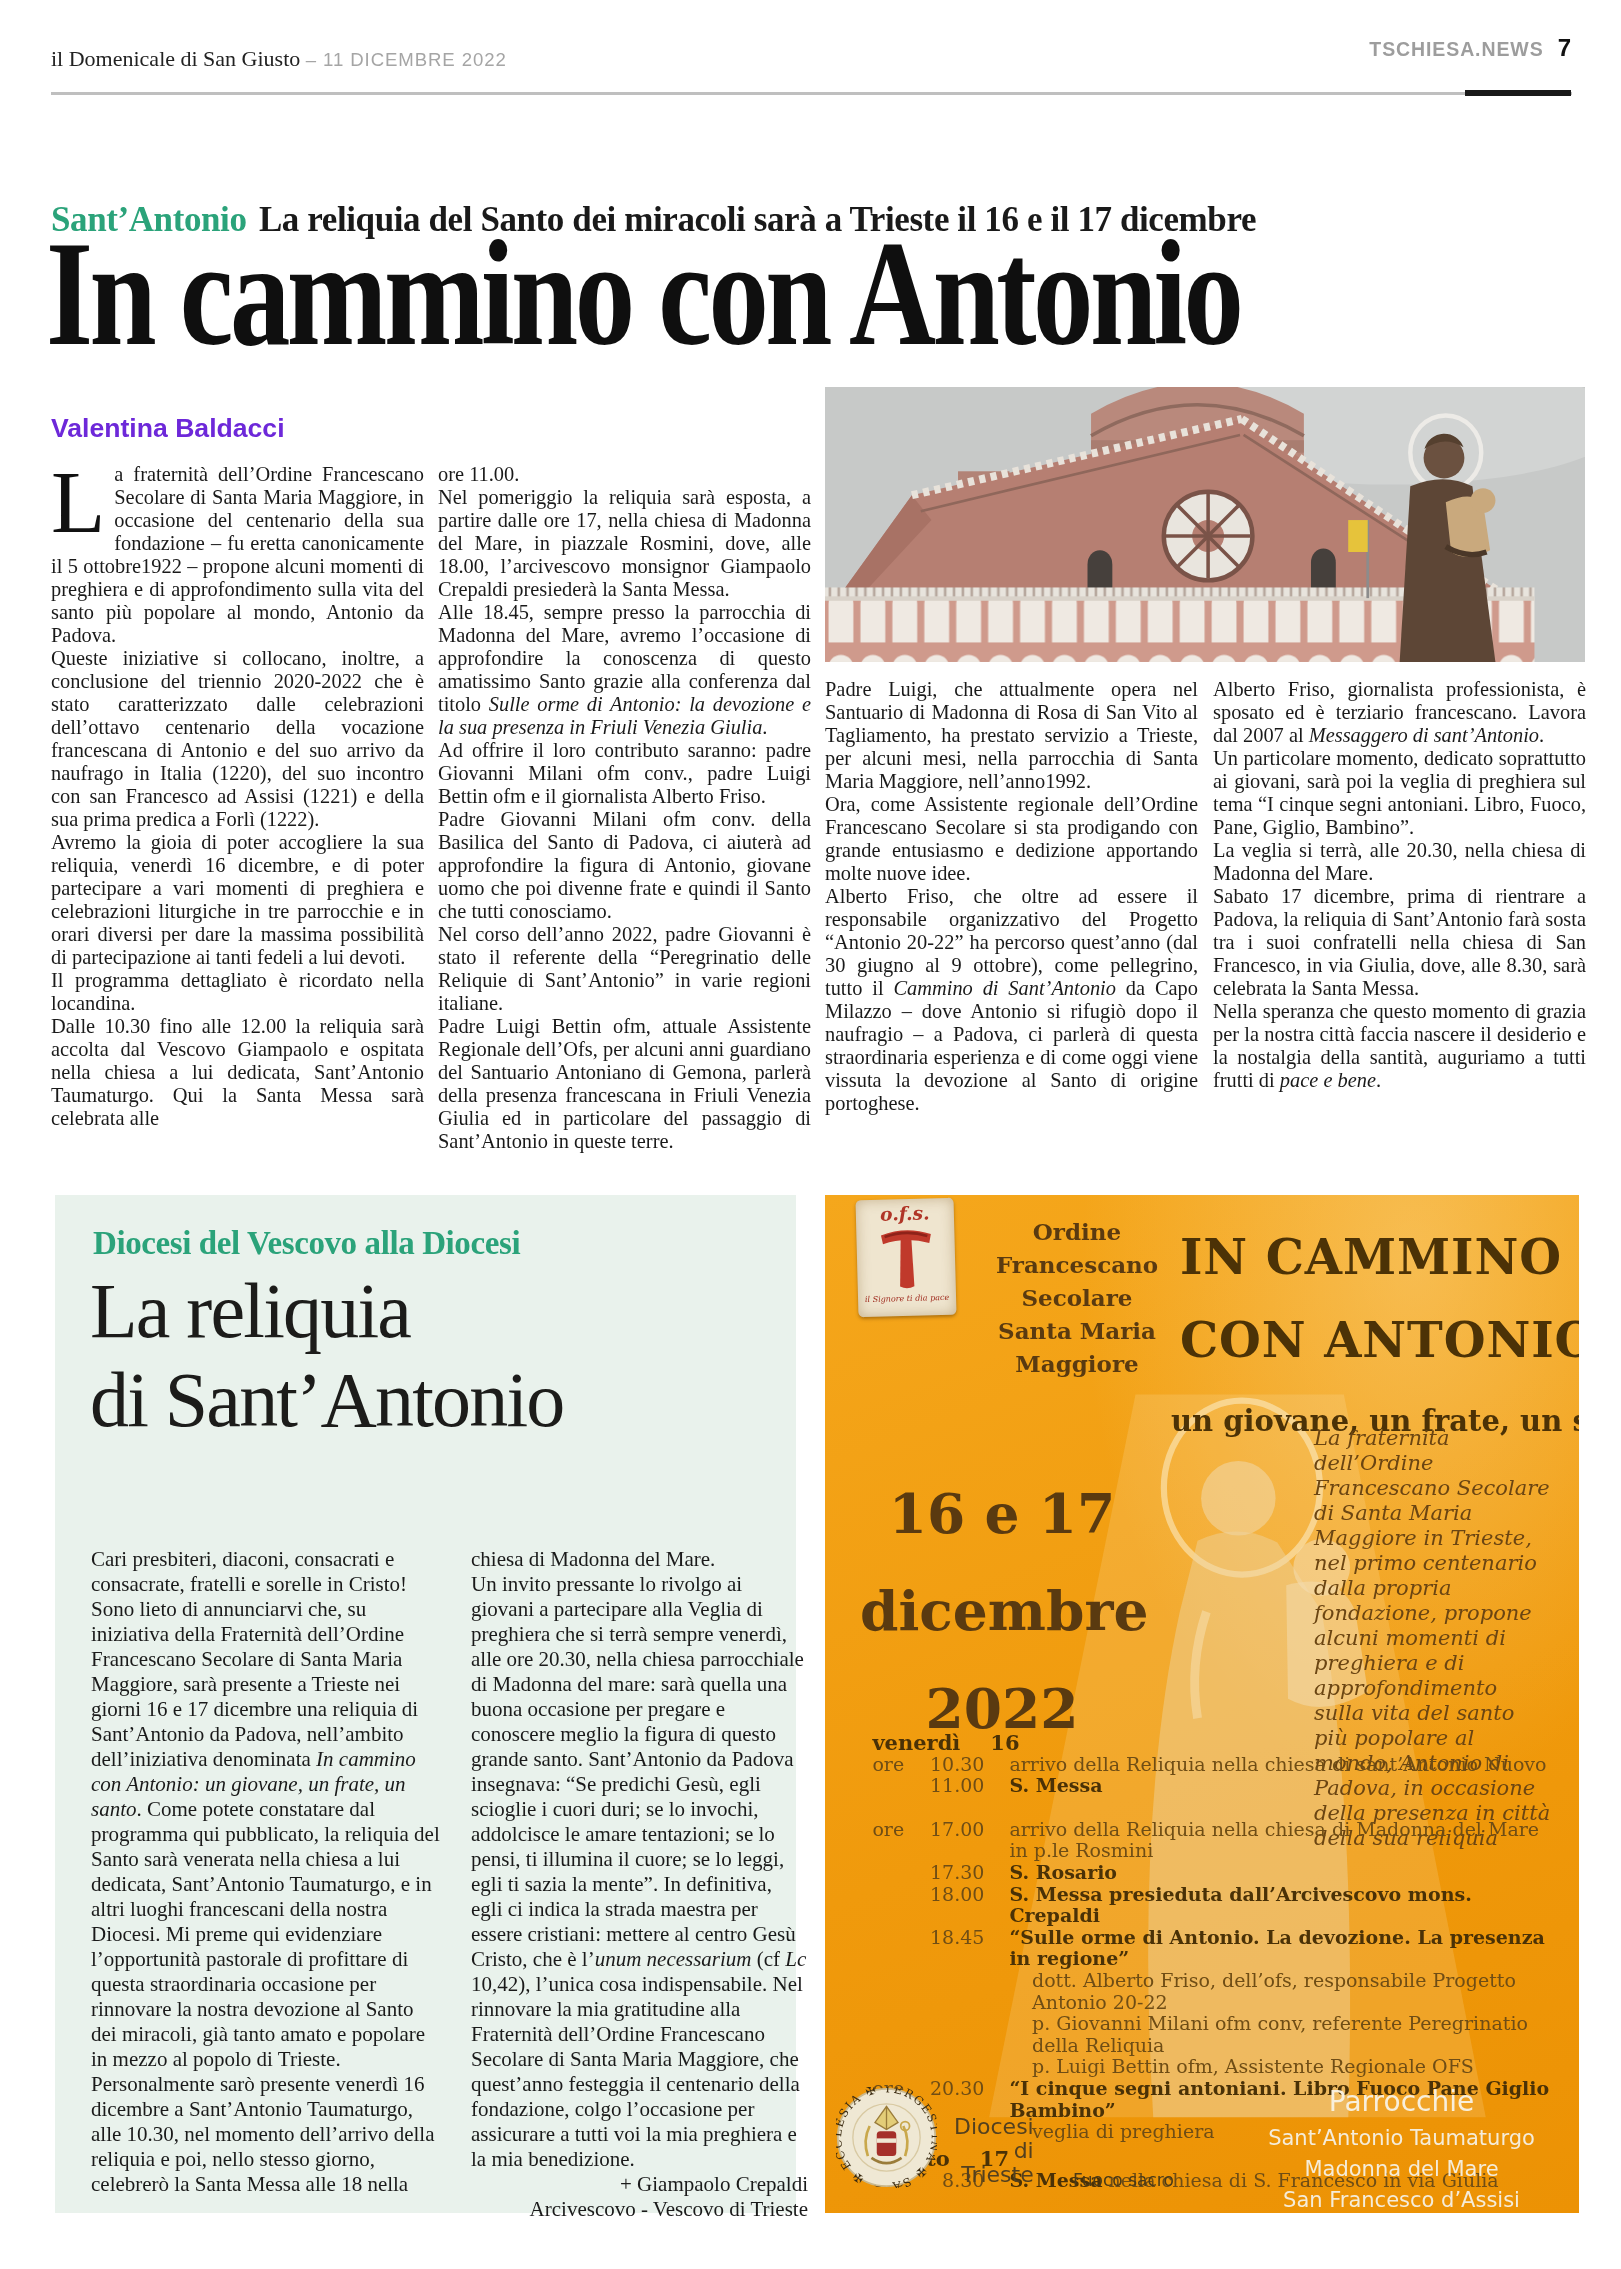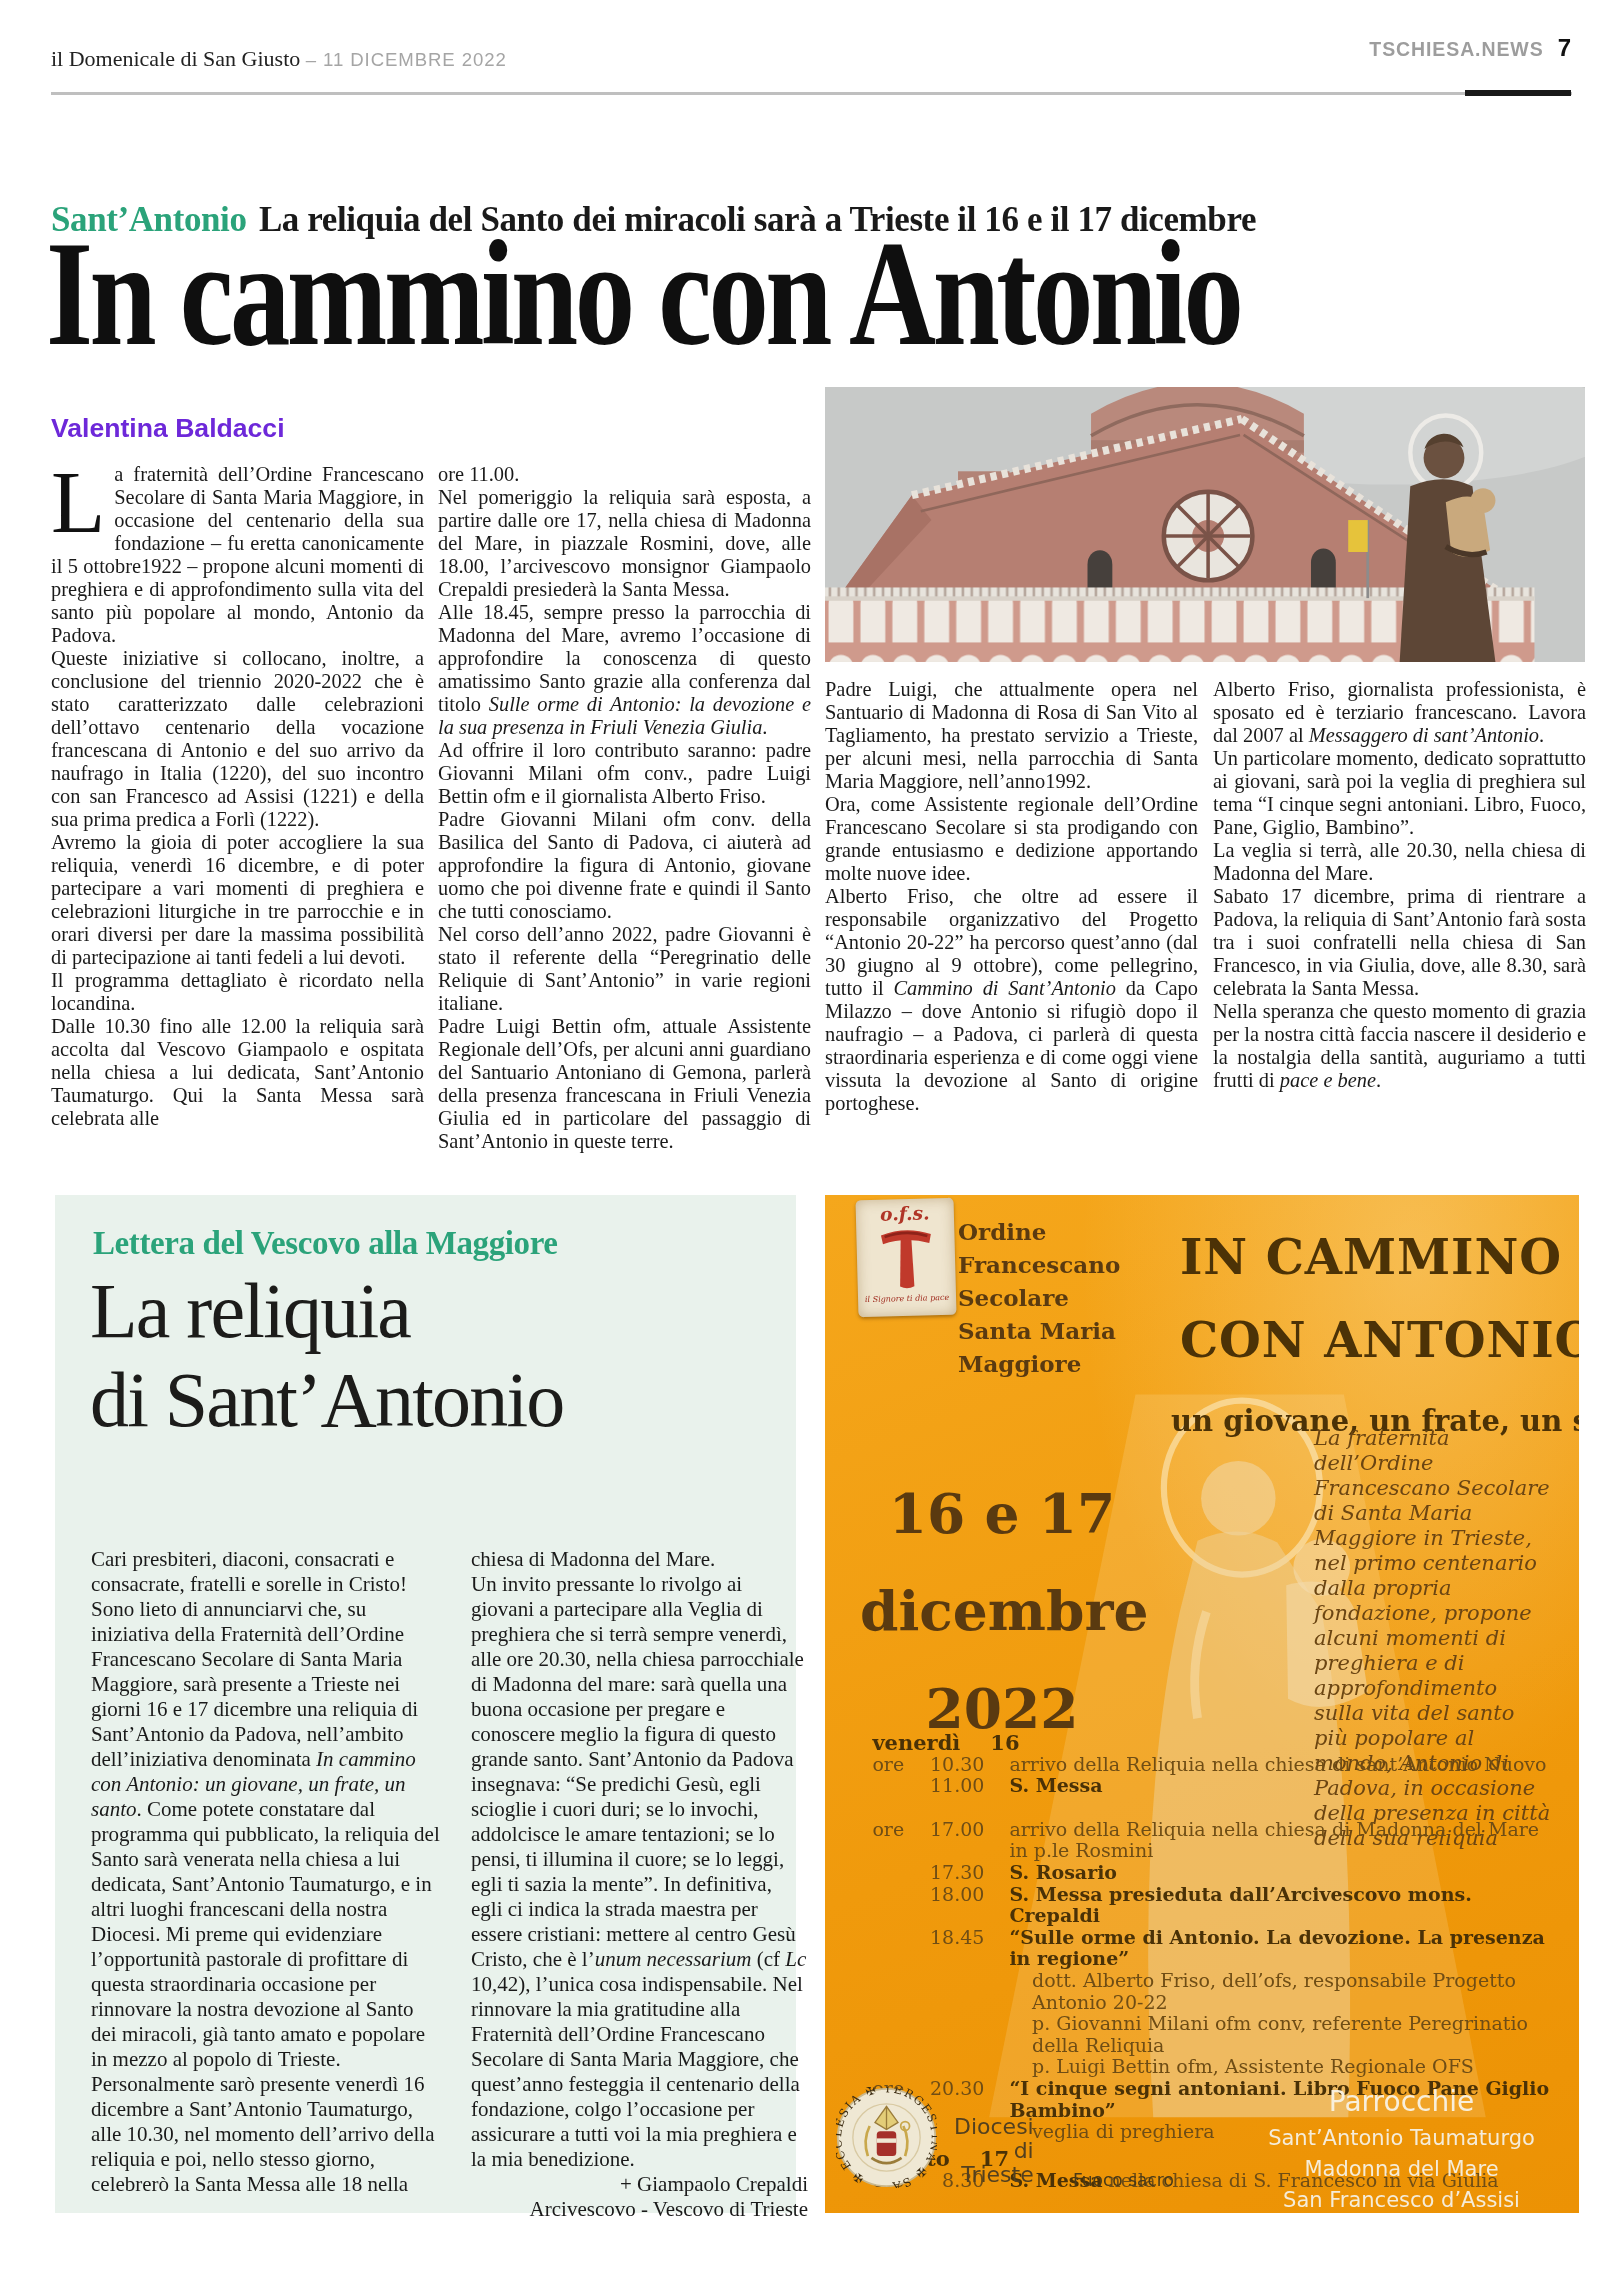--- a/index.html
+++ b/index.html
@@ -47,21 +47,21 @@
           font-family:"DejaVu Serif",serif;color:#5a3c10;
           background:
             radial-gradient(ellipse at 78% 6%, rgba(255,238,190,0.35), rgba(255,238,190,0) 40%),
             linear-gradient(160deg,#f5a71c 0%,#f09a0c 55%,#ec9204 100%);}
   .poster .p-abs{position:absolute;}
   .ofs-logo{left:32px;top:3.5px;width:98px;height:117px;background:#efe5cf;border-radius:5.3px;
             transform:rotate(-1.5deg);box-shadow:0 1.8px 3.5px rgba(90,50,0,.45), inset 0 0 12.4px rgba(120,80,20,.35);
             text-align:center;overflow:hidden;}
   .ofs-abbr{margin-top:3.5px;font-size:18.6px;color:#b03527;font-style:italic;font-weight:bold;}
   .ofs-motto{font-size:8px;color:#a02d20;font-style:italic;margin-top:1.8px;}
-  .p-org{left:133px;top:19.5px;width:238px;font-weight:bold;font-size:23px;line-height:33px;color:#5a3a10;}
+  .p-org{left:133px;top:19.5px;width:238px;text-align:center;font-weight:bold;font-size:23px;line-height:33px;color:#5a3a10;}
   .p-title{left:355px;top:21px;width:381px;text-align:center;font-weight:bold;font-size:48px;line-height:83px;
            color:#4c3206;letter-spacing:0.9px;white-space:nowrap;}
   .p-sub{left:346px;top:209px;width:399px;text-align:center;font-weight:bold;font-size:29px;color:#4c3206;white-space:nowrap;}
   .p-date{left:35px;width:284px;text-align:center;font-weight:bold;font-size:55px;color:#5a3a10;}
   .p-intro{left:489px;top:231px;width:238px;font-style:italic;font-size:21px;line-height:25px;color:#6b4512;}
   .sched{left:35px;top:537px;width:692px;font-size:19px;line-height:21.6px;color:#6f4d15;}
   .s-day{font-weight:bold;font-size:21px;color:#4a3106;padding-left:12.4px;display:flex;gap:30px;}
   .s-row{display:flex;}
   .s-ore{width:53px;padding-left:12.4px;flex:none;}
   .s-time{width:59px;text-align:right;flex:none;}
@@ -181,21 +181,21 @@
       <circle cx="698" cy="80" r="23" fill="#6b5140"></circle>
       <path d="M676,70 a23,23 0 0 1 44,-2 q-22,-14 -44,2" fill="#55402f"></path>
       <path d="M660,112 Q698,96 730,112 L756,310 L648,310 Z" fill="#5d4636"></path>
       <path d="M700,130 q40,-18 44,14 l6,40 q-26,14 -44,2 Z" fill="#c9a97d"></path>
       <circle cx="742" cy="128" r="14" fill="#c9a97d"></circle>
       <path d="M700,180 q24,14 46,6" stroke="#4a3728" stroke-width="6" fill="none"></path>
     </svg>
   </div>
 
   <div class="abs mint"></div>
-  <div class="abs let-label">Lettera del Vescovo alla Maggiore</div>
+  <div class="abs let-label">Diocesi del Vescovo alla Diocesi</div>
   <div class="abs let-title">
       <div>La reliquia</div>
       <div>di Sant’Antonio</div>
     </div>
   <div class="abs let-col let-colA">
       <p>Cari presbiteri, diaconi, consacrati e consacrate, fratelli e sorelle in Cristo! Sono lieto di annunciarvi che, su iniziativa della Fraternità dell’Ordine Francescano Secolare di Santa Maria Maggiore, sarà presente a Trieste nei giorni 16 e 17 dicembre una reliquia di Sant’Antonio da Padova, nell’ambito dell’iniziativa denominata <em>In cammino con Antonio: un giovane, un frate, un santo</em>. Come potete constatare dal programma qui pubblicato, la reliquia del Santo sarà venerata nella chiesa a lui dedicata, Sant’Antonio Taumaturgo, e in altri luoghi francescani della nostra Diocesi. Mi preme qui evidenziare l’opportunità pastorale di profittare di questa straordinaria occasione per rinnovare la nostra devozione al Santo dei miracoli, già tanto amato e popolare in mezzo al popolo di Trieste. Personalmente sarò presente venerdì 16 dicembre a Sant’Antonio Taumaturgo, alle 10.30, nel momento dell’arrivo della reliquia e poi, nello stesso giorno, celebrerò la Santa Messa alle 18 nella</p>
     </div>
   <div class="abs let-col let-colB">
     <div>
         <p>chiesa di Madonna del Mare.</p>

